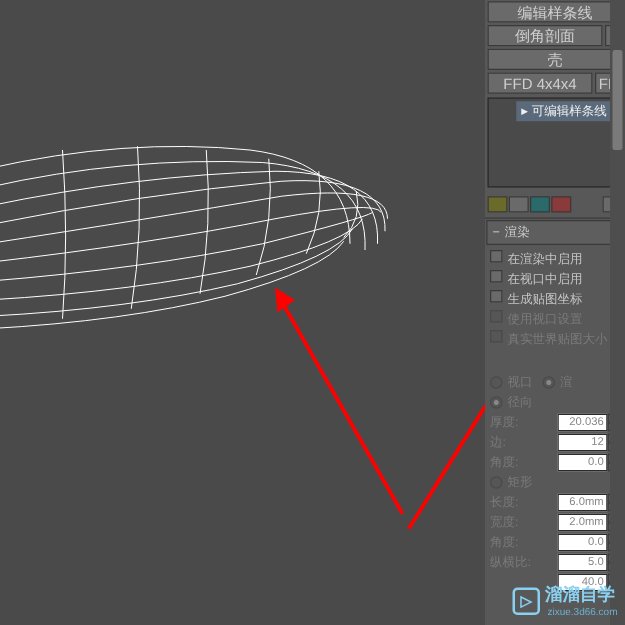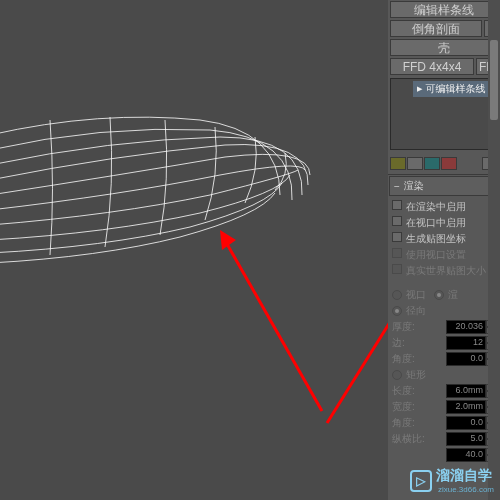--- a/index.html
+++ b/index.html
@@ -50,21 +50,21 @@
 .radio { width: 10px; height: 10px; border-radius: 50%; border: 1px solid #3a3a3a; background: #6a6a6a; flex-shrink: 0; position: relative; }
 .radio.on::after { content: ""; position: absolute; left: 2px; top: 2px; width: 4px; height: 4px; background: #c5c5c5; border-radius: 50%; }
 .radio-row.disabled .radio { background: #565656; border-color: #4a4a4a; }
 .radio-row.disabled .radio.on::after { background: #888; }
 
 .spin-row { display: flex; align-items: center; justify-content: space-between; padding: 1px 0; font-size: 10px; }
 .spin-row.disabled { color: #7a7a7a; }
 .spin-label { flex: 0 0 auto; padding-right: 4px; }
 .spinner { display: flex; align-items: center; }
 .spin-input { width: 40px; height: 14px; background: #3a3a3a; border: 1px solid #2a2a2a; color: #c5c5c5; font-size: 9px; text-align: right; padding-right: 2px; }
-.spin-row.disabled .spin-input { background: #000000; color: #888; }
+.spin-row.disabled .spin-input { background: #ffffff; color: #888; }
 .spin-btns { display: flex; flex-direction: column; }
 .spin-btn { width: 10px; height: 7px; background: #6a6a6a; border: 1px solid #3a3a3a; font-size: 5px; line-height: 4px; text-align: center; color: #c5c5c5; }
 .spin-row.disabled .spin-btn { background: #565656; color: #7a7a7a; }
 
 .split-radios { display: flex; gap: 8px; }
 
 .watermark { position: absolute; right: 6px; bottom: 6px; display: flex; align-items: center; gap: 4px; color: #8ad0f0; font-size: 14px; font-weight: bold; z-index: 50; }
 .watermark-icon { width: 22px; height: 22px; border: 2px solid #8ad0f0; border-radius: 4px; display: flex; align-items: center; justify-content: center; color: #8ad0f0; font-size: 12px; }
 .watermark-sub { font-size: 8px; color: #6ab0d0; margin-left: 2px; font-weight: normal; text-align: center; }
 </style>
@@ -162,21 +162,21 @@
 
     <div class="check-row disabled">
       <div class="checkbox"></div>
       <span>使用视口设置</span>
     </div>
     <div class="check-row disabled">
       <div class="checkbox"></div>
       <span>真实世界贴图大小</span>
     </div>
 
-    <div class="split-radios" style="margin-top:8px">
+    <div class="split-radios" style="margin-top:19px">
       <div class="radio-row disabled">
         <div class="radio"></div>
         <span>视口</span>
       </div>
       <div class="radio-row disabled">
         <div class="radio on"></div>
         <span>渲</span>
       </div>
     </div>
 

